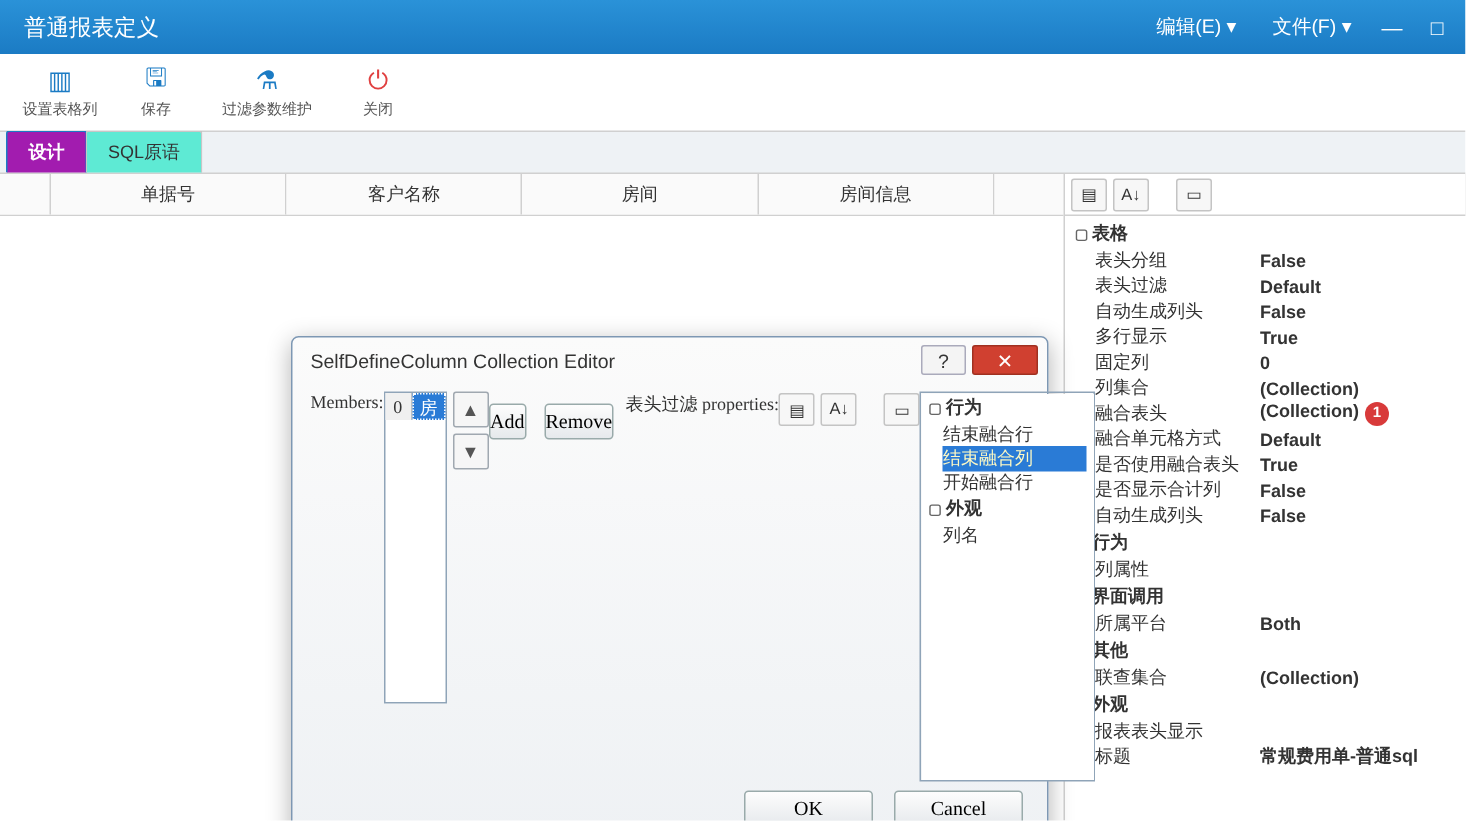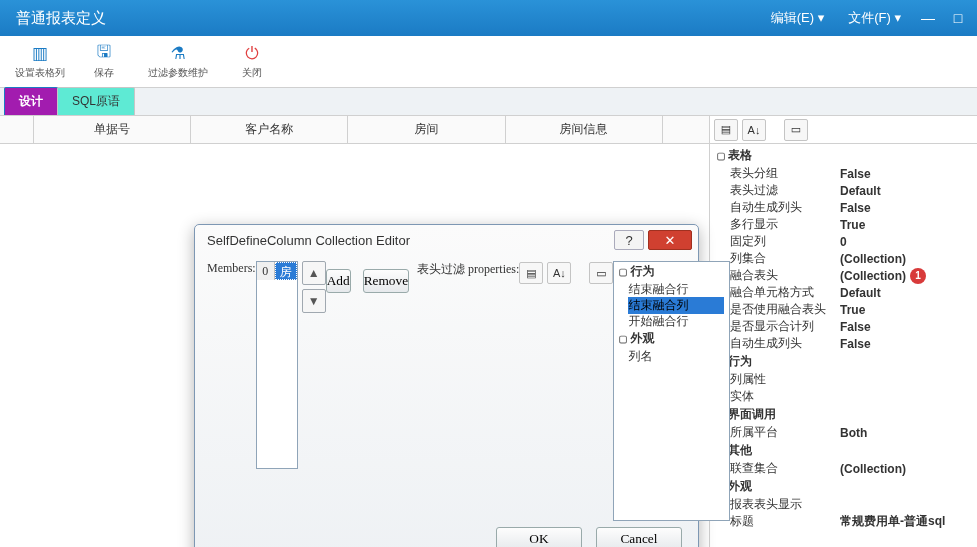--- a/index.html
+++ b/index.html
@@ -61,21 +61,21 @@
 .updown { width:24px; display:flex; flex-direction:column; gap:4px; }
 .udbtn { height:24px; border:1px solid #a0a8b0; border-radius:2px; background:#f6f6f6; display:flex; align-items:center; justify-content:center; cursor:pointer; color:#555; }
 .btnrow { margin-top:8px; display:flex; gap:12px; }
 .dlgbtn { flex:1; max-width:110px; height:24px; border:1px solid #9aa; border-radius:3px; background:linear-gradient(#fdfdfd,#e6e9ec); cursor:pointer; font-family:"SimSun"; }
 
 .dlg-right .pg-toolbar { border:none; height:24px; }
 .inner-grid { flex:1; border:1px solid #8fa4b8; background:#fff; overflow:auto; }
 .inner-grid .pg-cat{ padding:1px 2px; }
 .inner-grid .pg-row{ padding-left:14px; height:16px; }
 .inner-grid .pg-key{ flex:0 0 96px; }
-.inner-grid .pg-row.sel .pg-key{ background:#2a7bd6; color:#000000; }
+.inner-grid .pg-row.sel .pg-key{ background:#2a7bd6; color:#fef9c3; }
 
 .dlg-foot { height:40px; display:flex; justify-content:flex-end; gap:14px; padding:0 16px; }
 .dlg-foot .dlgbtn { min-width:86px; flex:0 0 auto; }
 </style>
 </head>
 <body>
 
 <div class="header">
   <span class="title">普通报表定义</span>
   <div class="menus">
@@ -176,24 +176,20 @@
         <span class="pg-key">自动生成列头</span>
         <span class="pg-val">False</span>
       </div>
       <div class="pg-cat">
         <span class="twist">▢</span>
         <span>行为</span>
       </div>
       <div class="pg-row ">
         <span class="pg-key">列属性</span>
       </div>
-      <div class="pg-row ">
-        <span class="pg-key">实体</span>
-        <span class="pg-val"></span>
-      </div>
       <div class="pg-cat">
         <span class="twist">▢</span>
         <span>界面调用</span>
       </div>
       <div class="pg-row ">
         <span class="pg-key">所属平台</span>
         <span class="pg-val">Both</span>
       </div>
       <div class="pg-cat">
         <span class="twist">▢</span>

